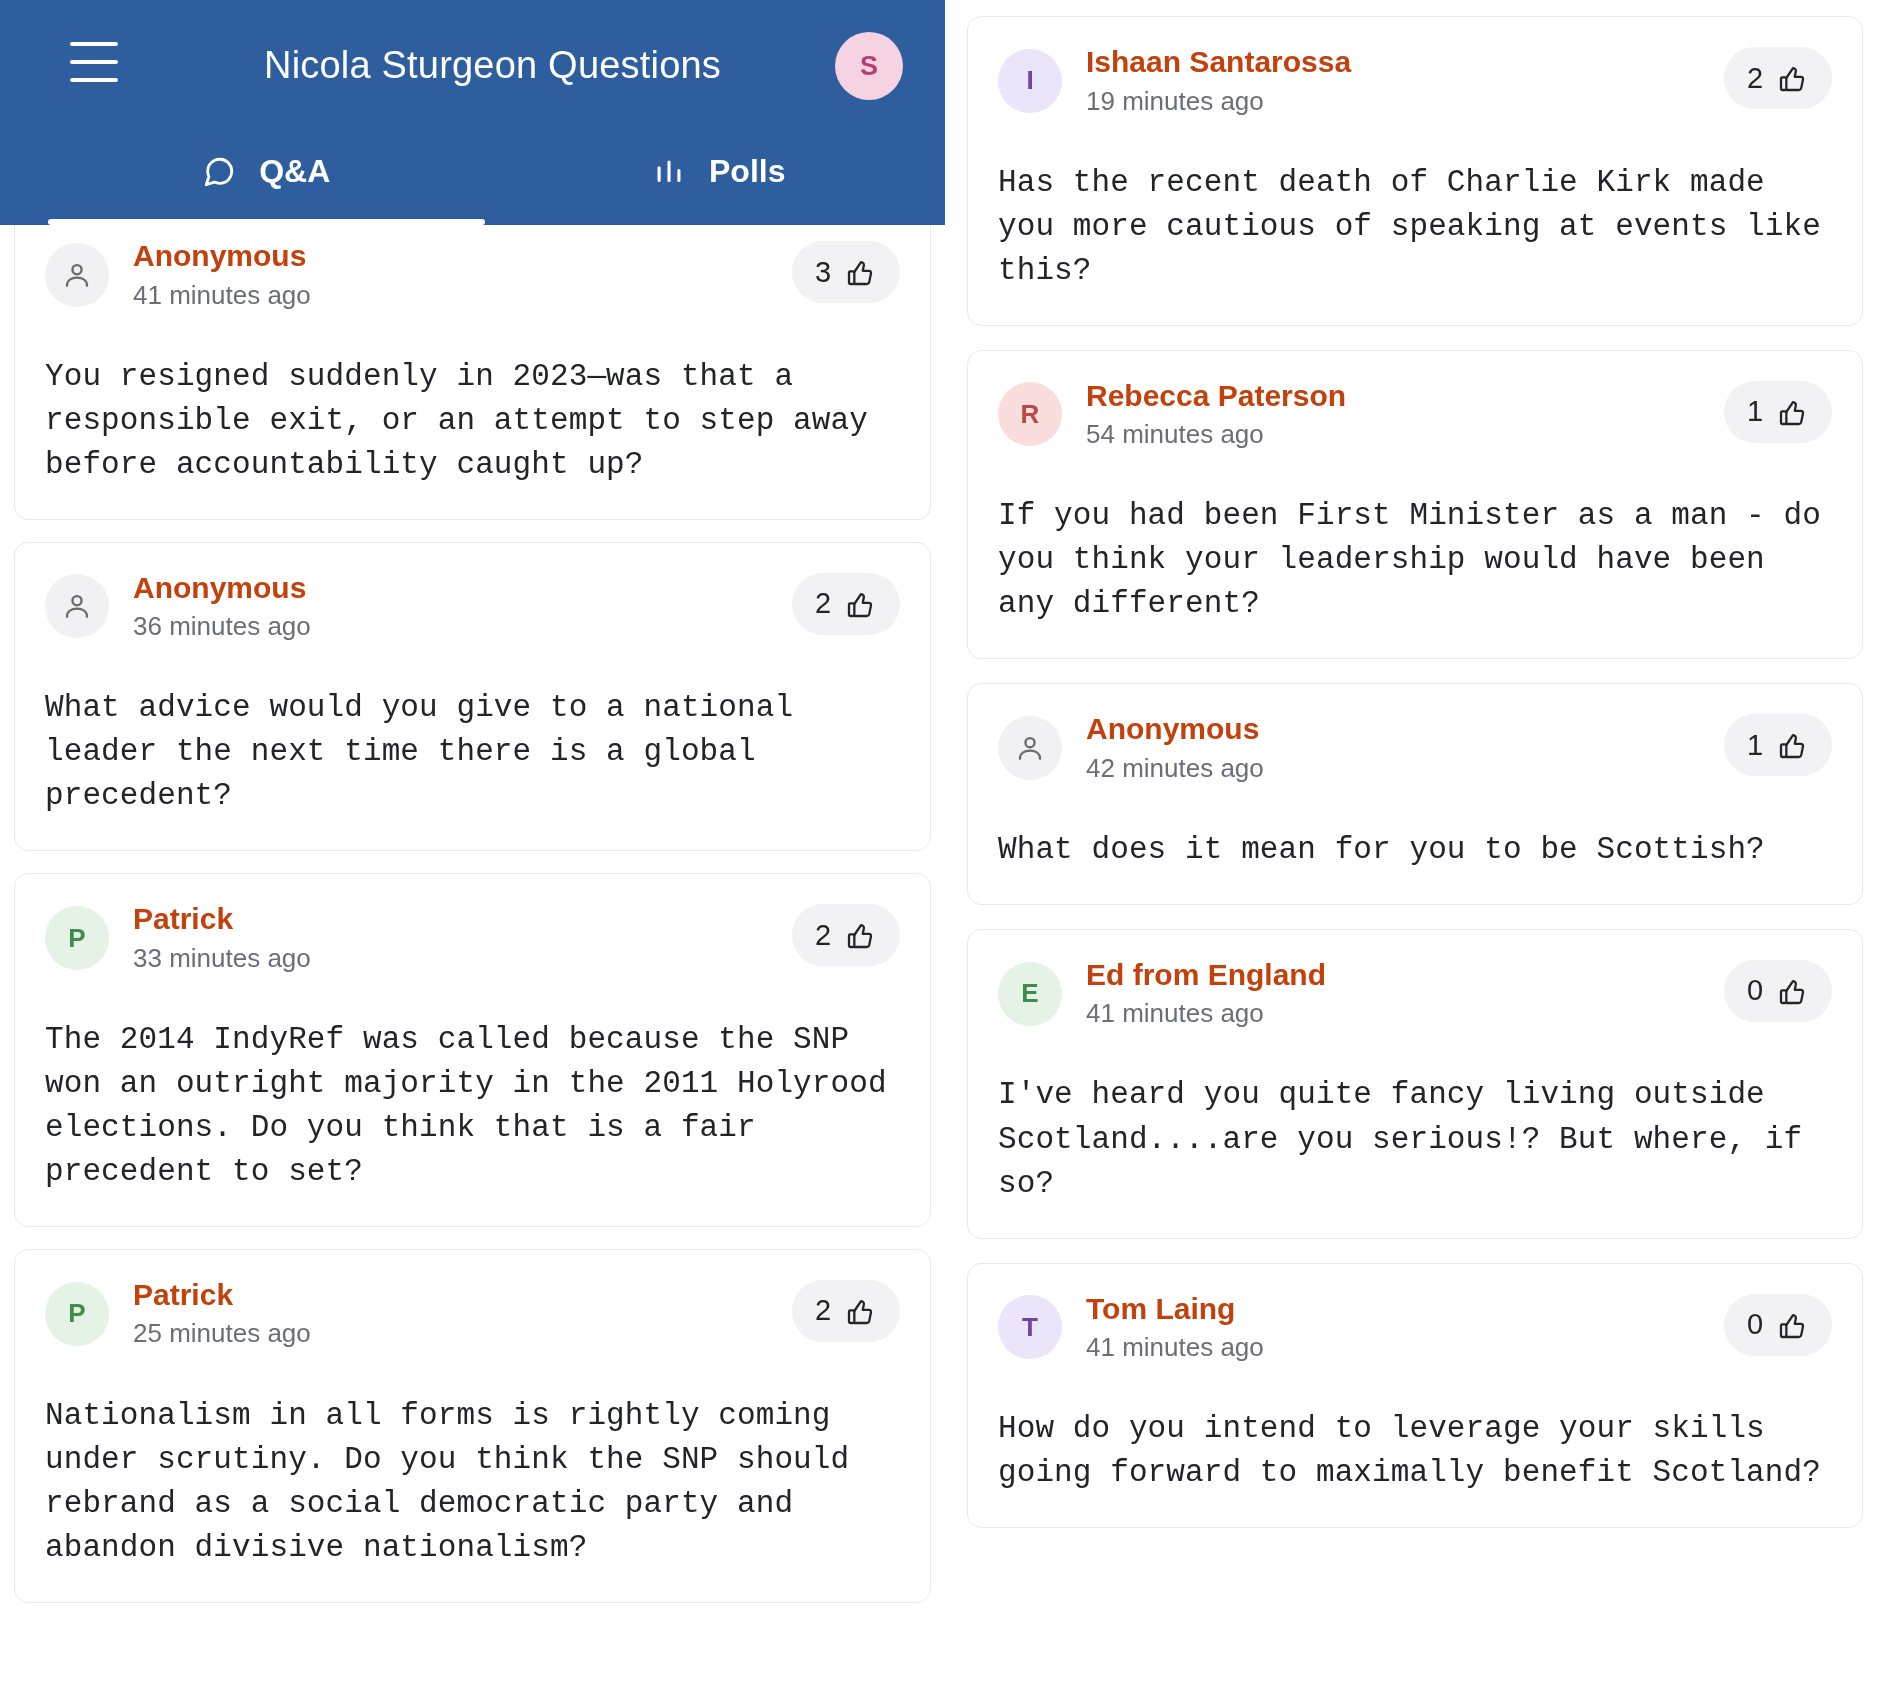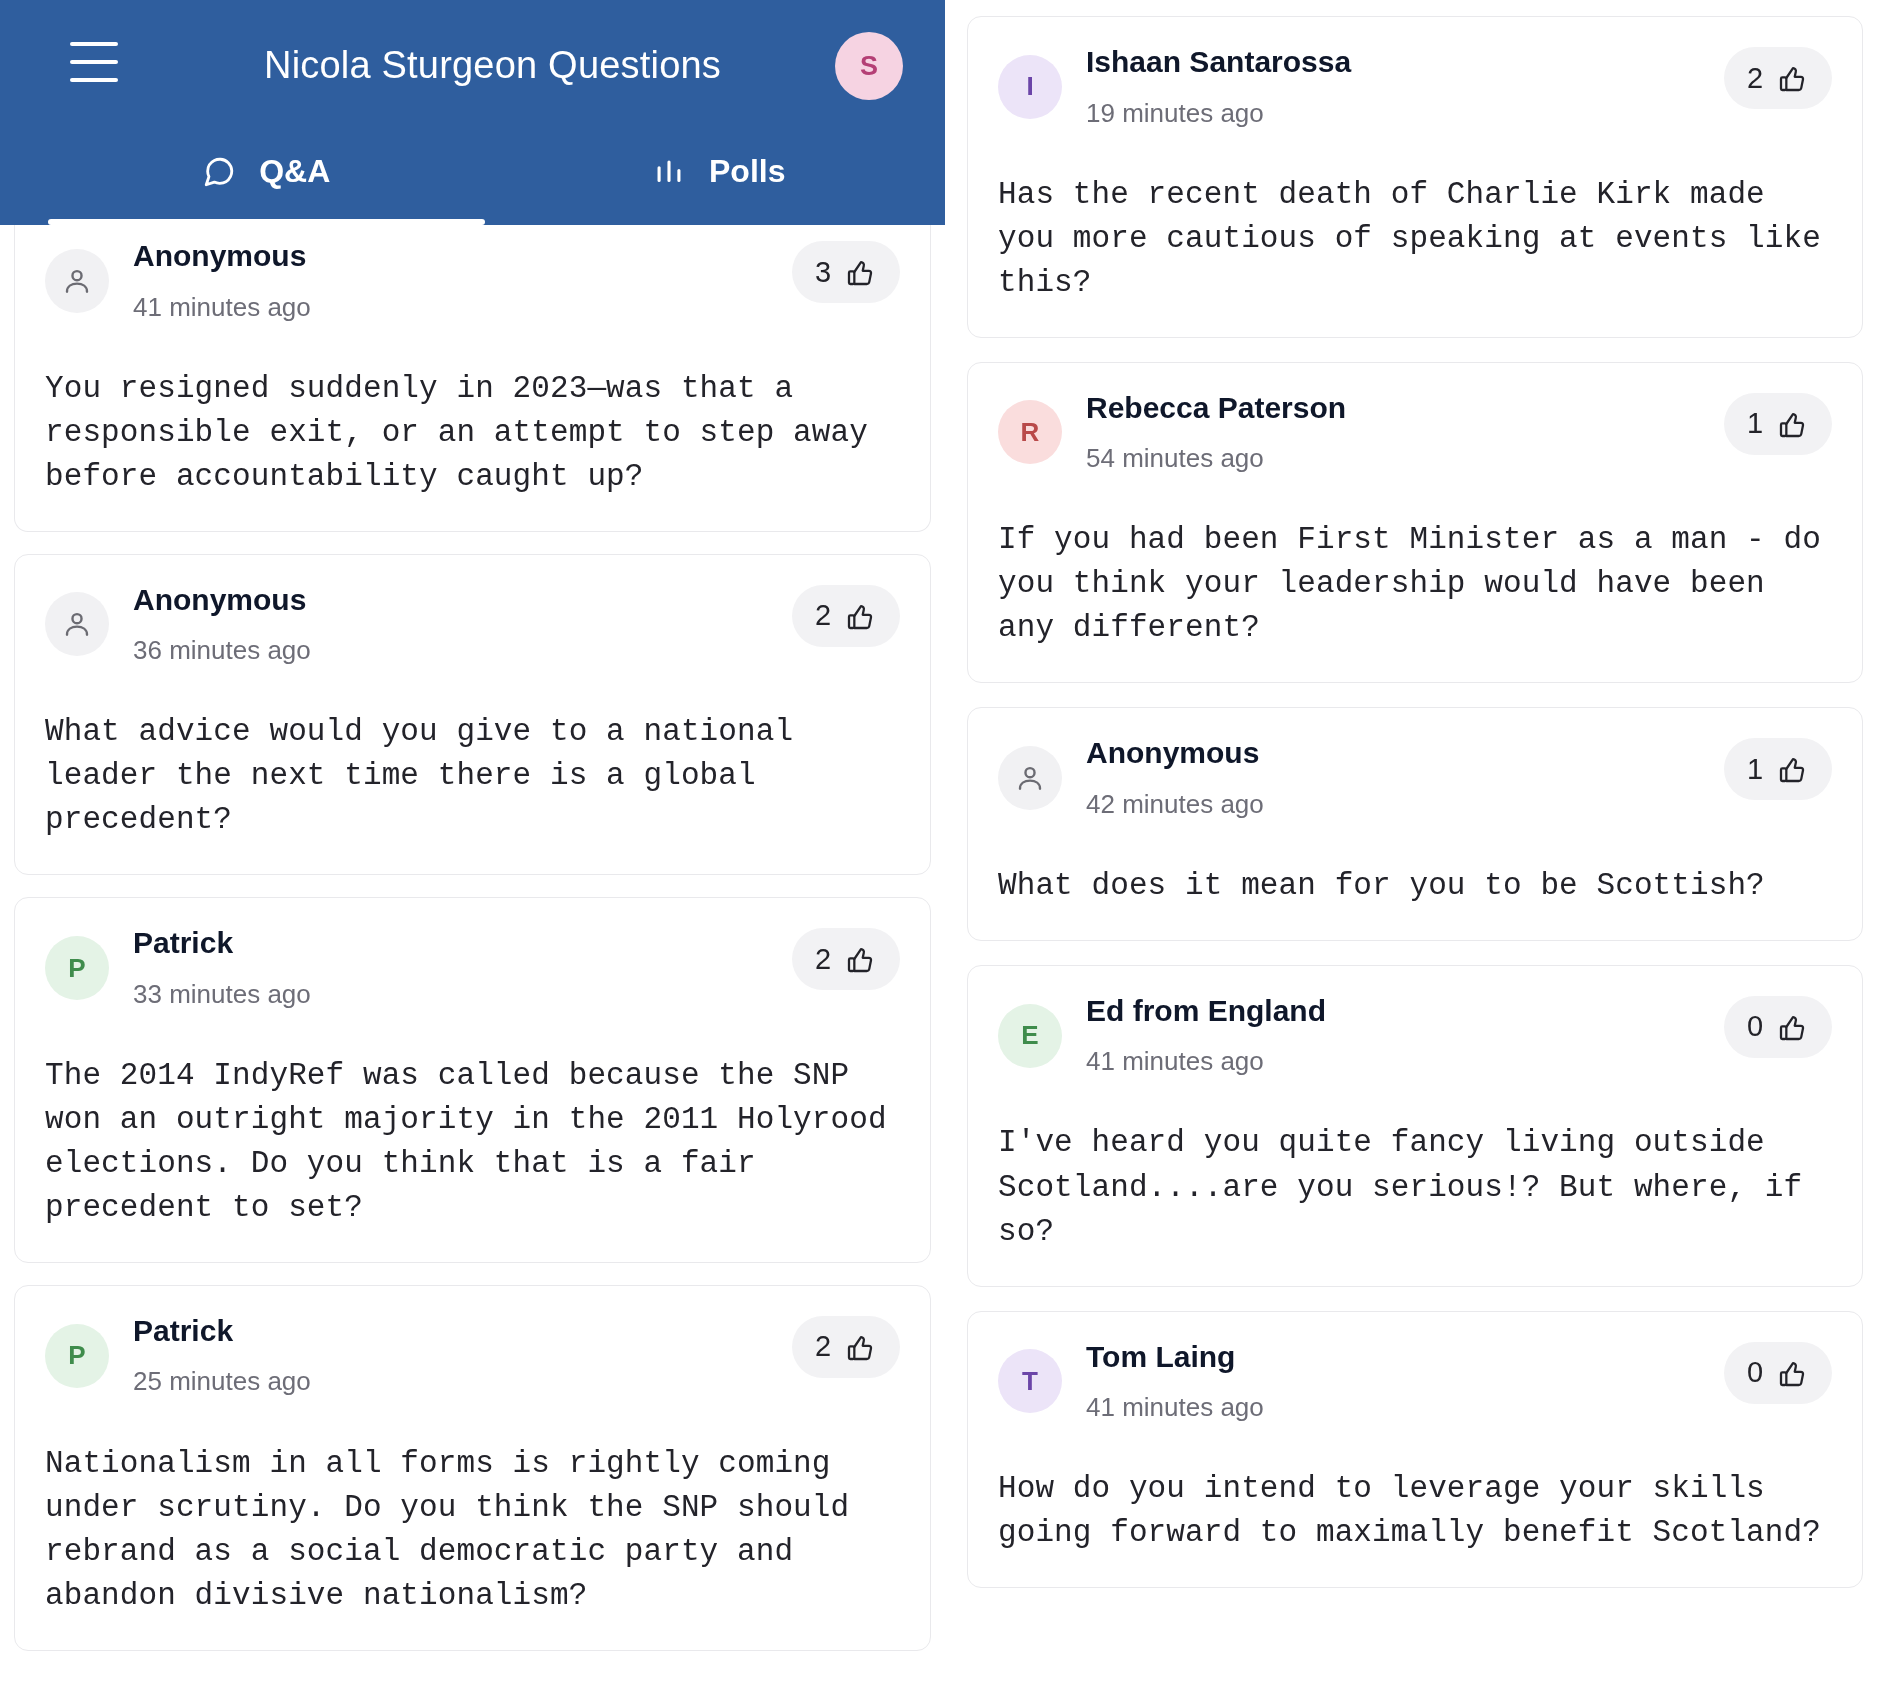--- a/index.html
+++ b/index.html
@@ -156,28 +156,28 @@
   }
   .avatar.anon { background: #f1f1f3; color: #6b6b72; }
   .avatar.green { background: #e4f3e6; color: #3f8c4c; }
   .avatar.purple { background: #ece4f8; color: #6b45a8; }
   .avatar.red { background: #fadddd; color: #b94a4a; }
   .avatar svg { display:block; }
   .meta { display: flex; flex-direction: column; justify-content: center; }
   .author {
     font-size: 30px;
     font-weight: 700;
-    color: #0f172a;
+    color: #c2410c;
     line-height: 1.25;
   }
   .time {
     font-size: 26px;
     color: #6d6d77;
     line-height: 1.35;
-    margin-top: 15px;
+    margin-top: 3px;
   }
   .like-pill {
     position: absolute;
     right: 0;
     top: 4px;
     background: #f2f2f4;
     border-radius: 36px;
     height: 62px;
     min-width: 108px;
     display: flex;

